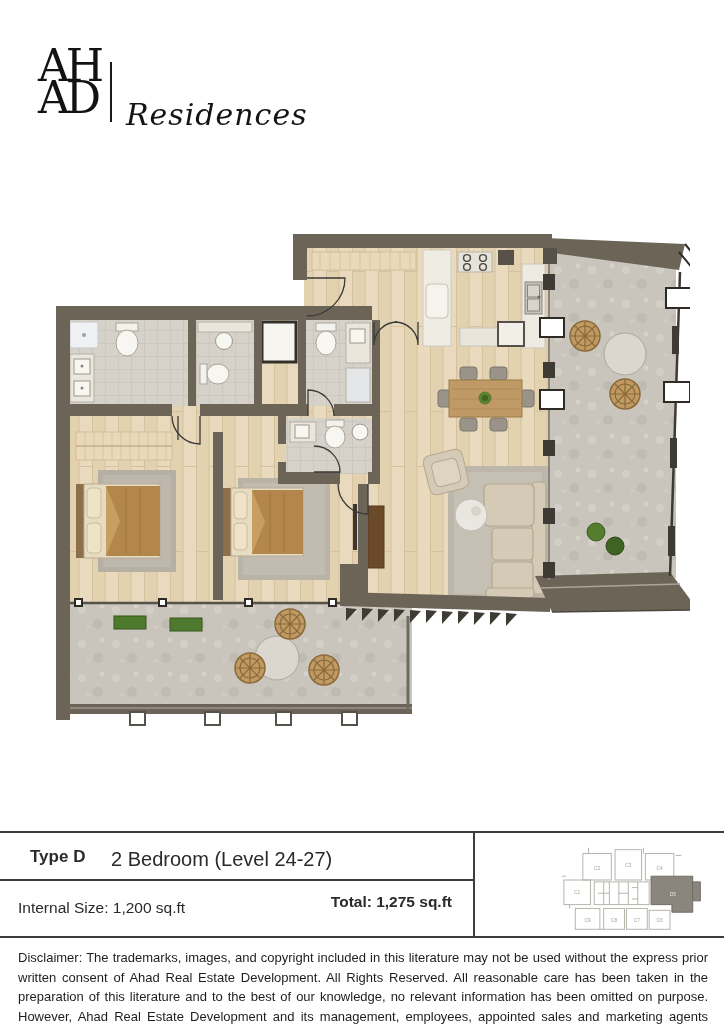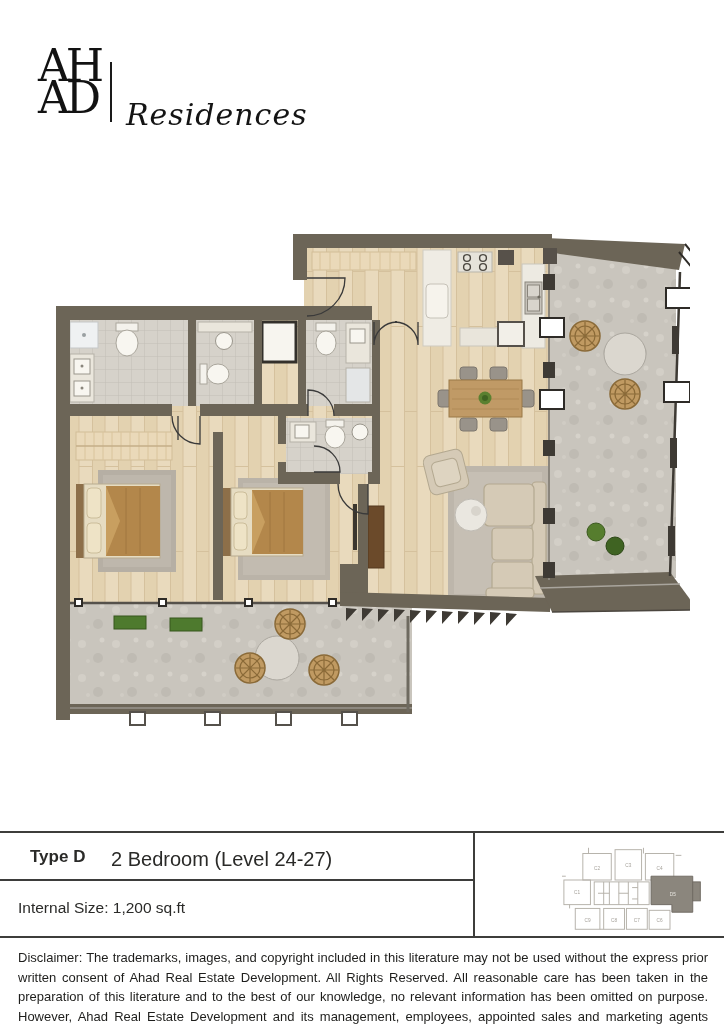--- a/index.html
+++ b/index.html
@@ -330,20 +330,21 @@
   <div class="hline" style="left:0;top:879px;width:473px;"></div>
   <div class="hline" style="left:0;top:936px;width:724px;"></div>
   <div class="vline" style="left:473px;top:831px;height:105px;"></div>
 
   <div id="type-label">Type D</div>
   <div id="type-desc">2 Bedroom (Level 24-27)</div>
   <div id="internal-size">Internal Size: 1,200 sq.ft</div>
   <div id="balcony-size">
   </div>
   <div id="total-size">
+    <div>Total: 1,275 sq.ft</div>
   </div>
 
   <div id="keyplanwrap">
     <svg width="156" height="90" viewBox="0 0 156 95">
       <g fill="none" stroke="#b4b0a8" stroke-width="1">
         <rect x="4" y="38" width="28" height="26"></rect>
         <rect x="24" y="10" width="30" height="28"></rect>
         <rect x="58" y="6" width="28" height="32"></rect>
         <rect x="90" y="10" width="30" height="28"></rect>
         <rect x="36" y="40" width="58" height="24"></rect>

